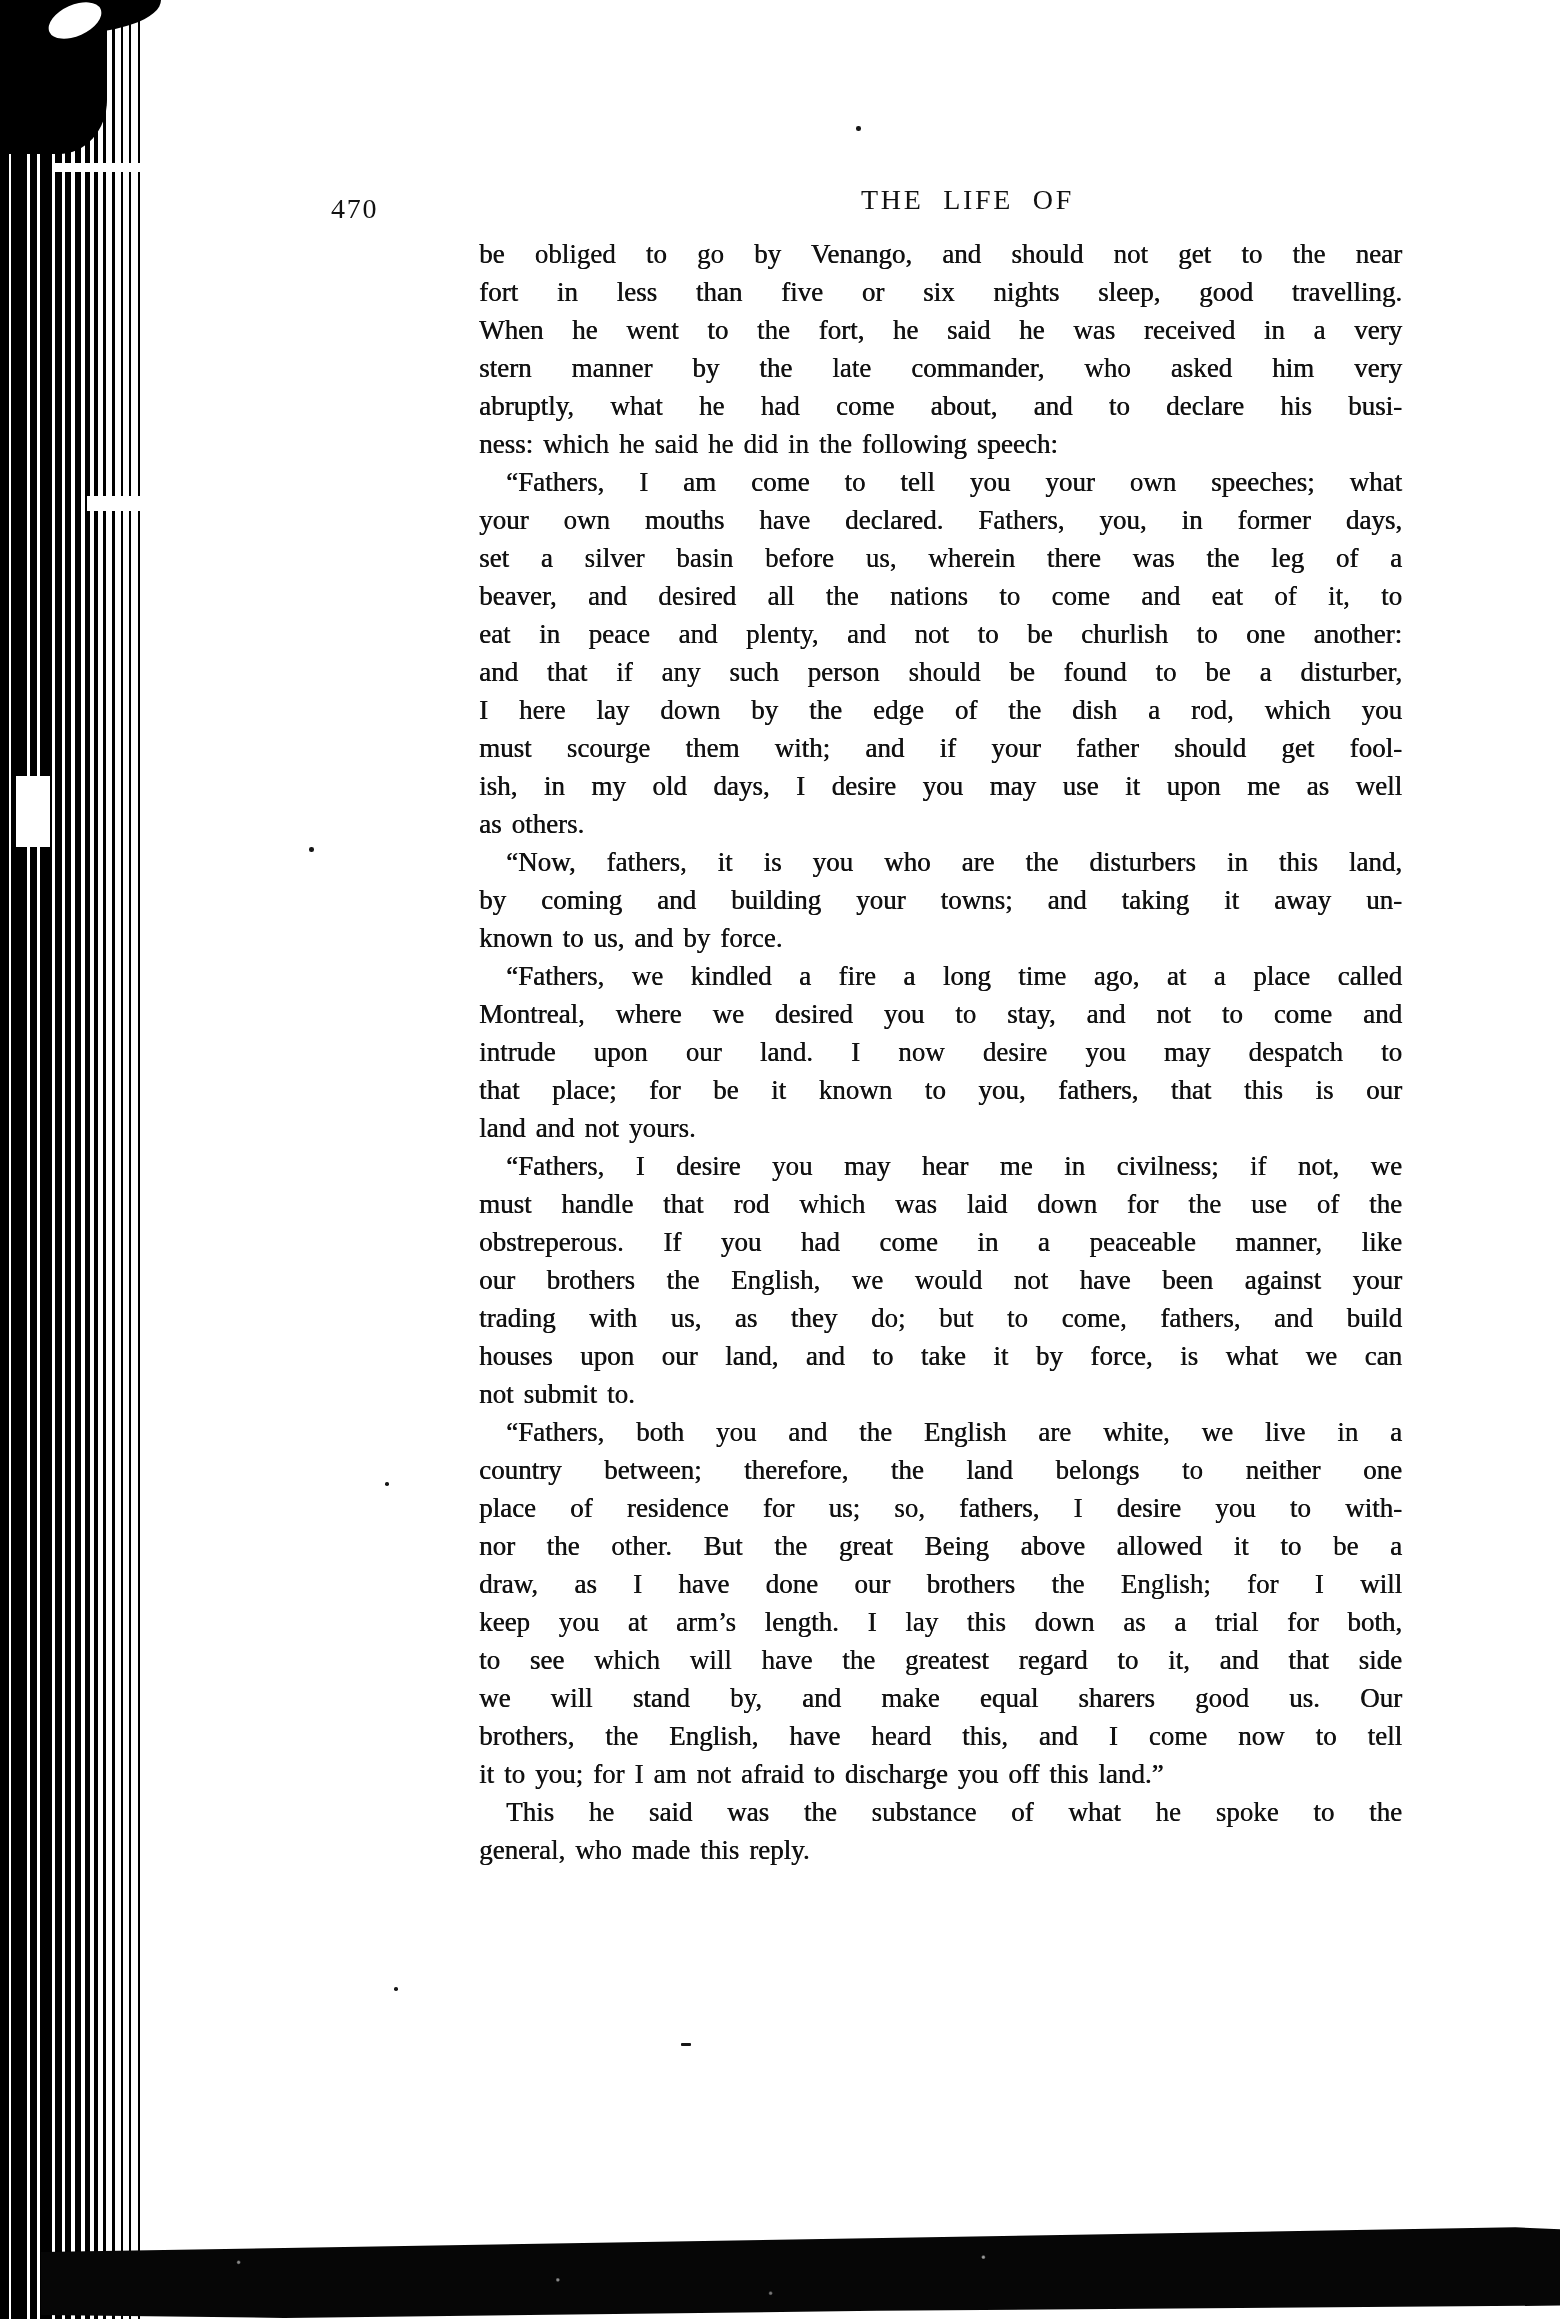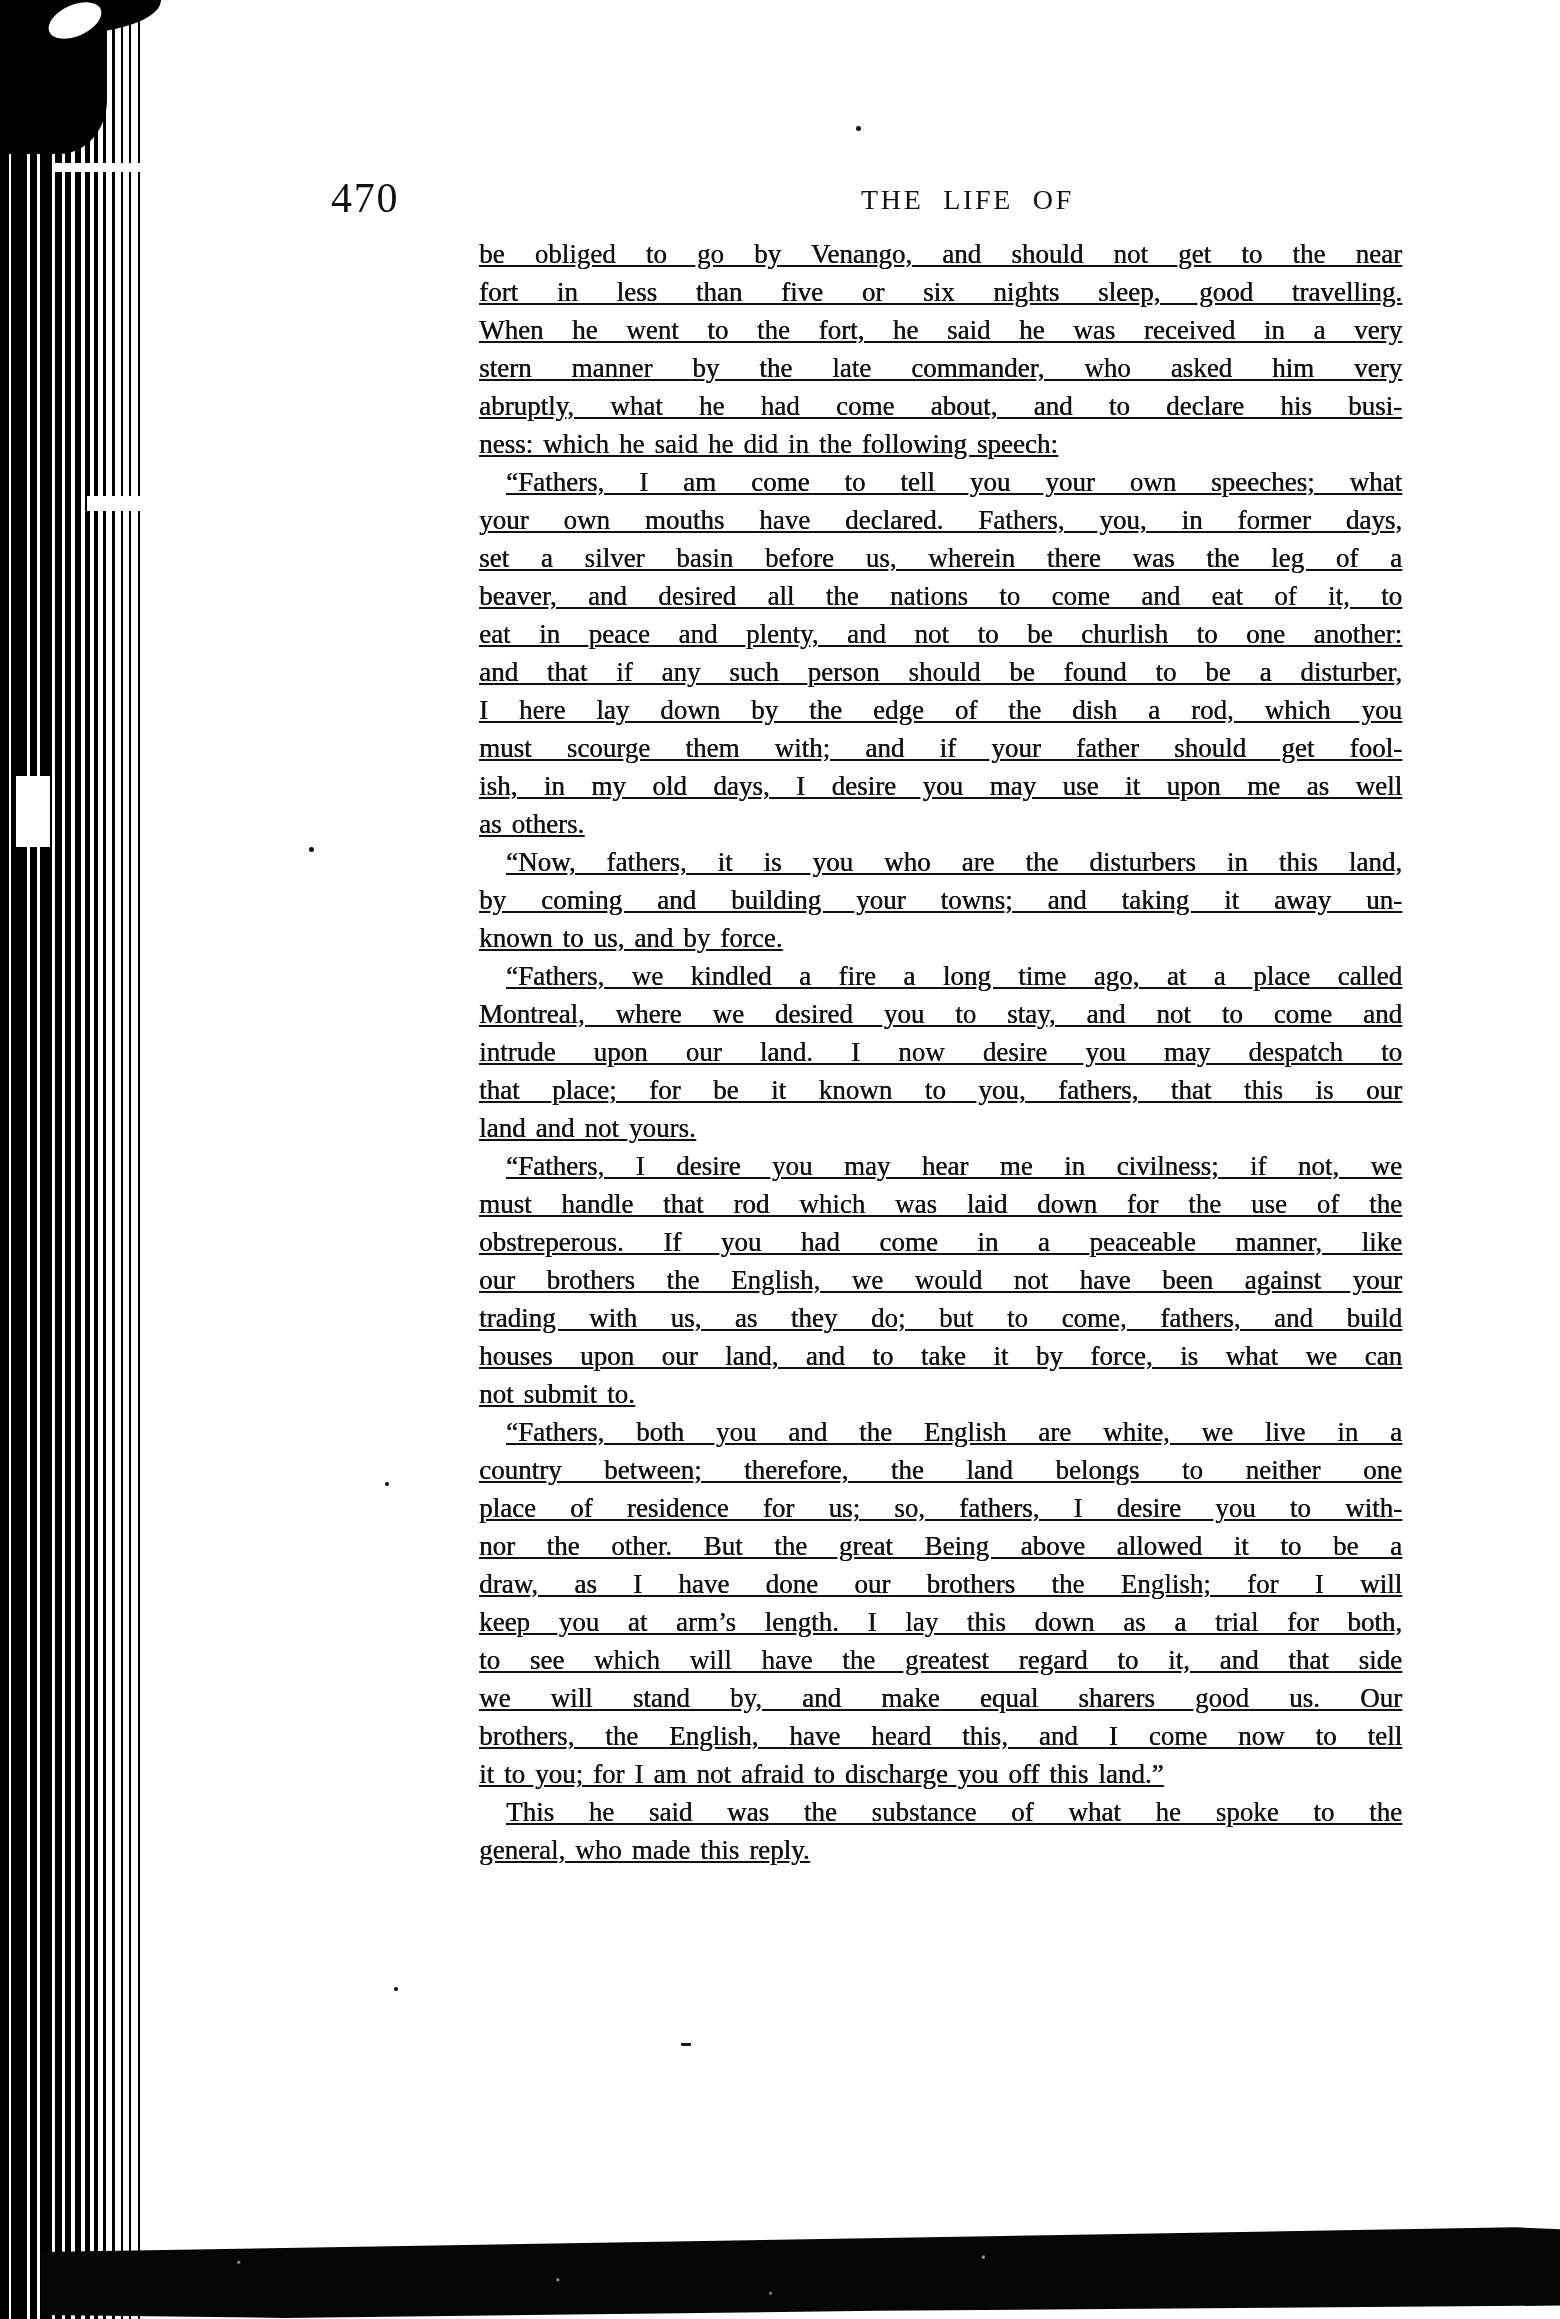--- a/index.html
+++ b/index.html
@@ -75,22 +75,22 @@
       radial-gradient(circle 2.7px at 62% 40%, #9a9a9a 0 0.9px, transparent 2.3px),
       radial-gradient(circle 2.7px at 48% 75%, #777 0 0.9px, transparent 2.3px),
       radial-gradient(circle 2.7px at 13% 45%, #888 0 0.9px, transparent 2.3px),
       #060606;
     clip-path: polygon(0 35%, 97% 11%, 100% 13%, 100% 87%, 55% 92%, 16% 99%, 0 96%);
   }
 
   
   .folio {
     position: absolute;
-    left: 331px; top: 177px;
-    font-size: 42px;
+    left: 331px; top: 195px;
+    font-size: 28px;
     line-height: 1;
     letter-spacing: 1.8px;
   }
   .running-head {
     position: absolute;
     left: 861px; top: 186px;
     font-size: 28px;
     line-height: 1;
     letter-spacing: 2.7px;
     word-spacing: 10px;
@@ -98,21 +98,20 @@
 
   
   .text-block {
     position: absolute;
     left: 479px; top: 235px;
     width: 923px;
     font-size: 27px;
     line-height: 38px;
     word-spacing: 0.12em;
     text-shadow: 0.4px 0 0 currentColor;
-    text-decoration: underline;
   }
   .line {
     text-align: justify;
     text-align-last: justify;
   }
   .line.last { text-align-last: left; }
   .line.indent { text-indent: 27px; }
 
   
   .speck {

